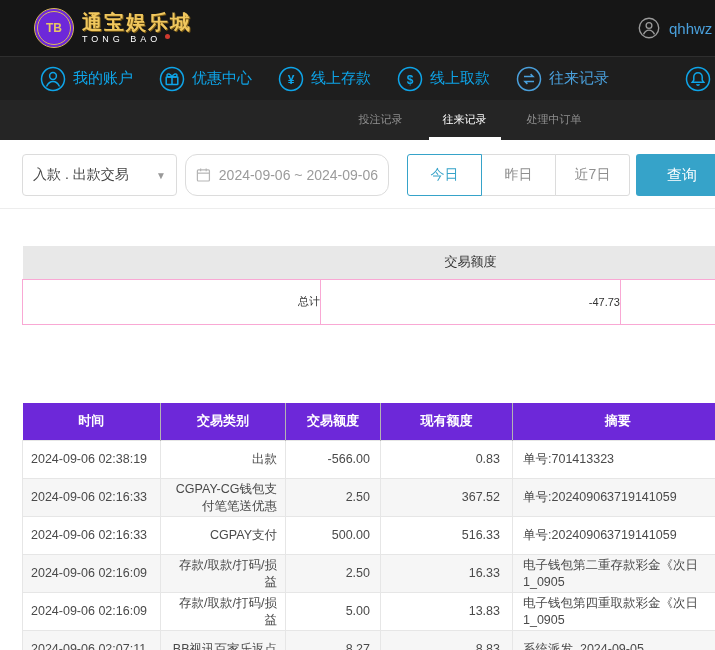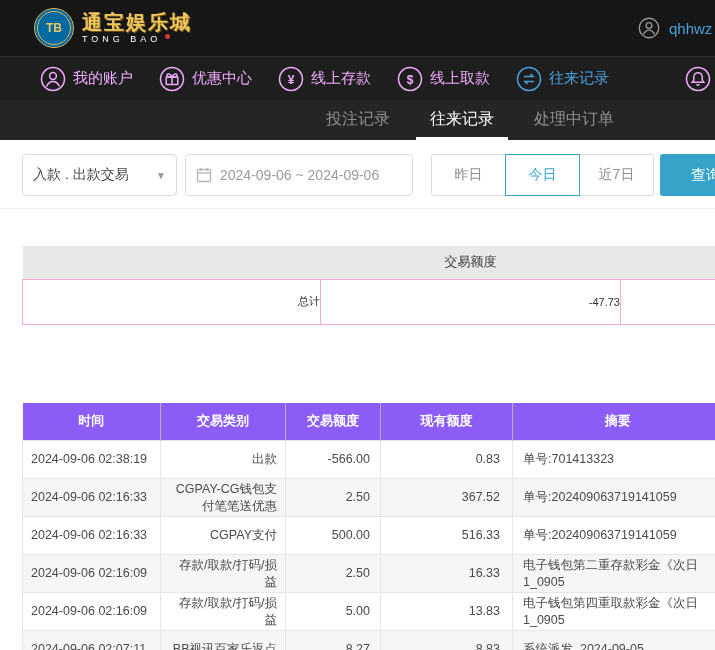--- a/index.html
+++ b/index.html
@@ -3,76 +3,76 @@
 <meta charset="utf-8">
 <style>
   * { margin:0; padding:0; box-sizing:border-box; }
   html,body { width:715px; height:650px; overflow:hidden; background:#fff;
     font-family:"Liberation Sans","DejaVu Sans",sans-serif; }
   .page { width:940px; position:relative; }
 
   
   .topbar { height:56px; background:#161616; display:flex; align-items:center; position:relative; }
   .logo { display:flex; align-items:center; gap:8px; margin-left:34px; }
-  .coin { width:40px; height:40px; border-radius:50%; background:#0369a1;
+  .coin { width:40px; height:40px; border-radius:50%; background:#6d28d9;
     border:4px double #d9b75c; display:flex; align-items:center; justify-content:center;
     color:#e7c566; font-size:12px; font-weight:bold; }
   .logo-title { color:#f0c75e; font-size:20px; font-weight:bold; letter-spacing:2px;
     text-shadow:1px 1px 0 #7a5a14; line-height:1; }
   .logo-sub { color:#fff; font-size:9px; letter-spacing:4px; margin-top:2px;
     display:flex; gap:4px; }
   .reddot { width:5px; height:5px; background:#d03a2f; border-radius:50%; display:inline-block; }
   .account { position:absolute; left:638px; top:0; height:56px; display:flex;
     align-items:center; gap:9px; cursor:pointer; }
   .account svg { color:#9a9a9a; }
   .uname { color:#4aa0dc; font-size:15px; white-space:nowrap; }
 
   
   .mainnav { height:44px; background:#1e1e1e; border-top:1px solid #2e2e2e;
     display:flex; align-items:center; padding-left:40px; gap:26px; }
-  .navitem { display:flex; align-items:center; gap:7px; color:#f0abfc; font-size:15px;
+  .navitem { display:flex; align-items:center; gap:7px; color:#0ea5e9; font-size:15px;
     cursor:pointer; white-space:nowrap; }
   .navitem.active { color:#4aa0dc; }
   .navitem.bell { margin-left:50px; }
   .navitem svg { flex:0 0 auto; }
 
   
   .subnav { height:40px; background:#252525; }
   .tabs { width:940px; height:40px; display:flex; justify-content:center; gap:12px; }
-  .tab { height:40px; line-height:38px; padding:0 14px; font-size:16px; color:#909090;
+  .tab { height:40px; line-height:38px; padding:0 14px; font-size:11px; color:#909090;
     cursor:pointer; border-bottom:3px solid transparent; }
   .tab.active { color:#fff; border-bottom-color:#fff; }
 
   
   .filterbar { padding:14px 0 12px 22px; display:flex; align-items:center;
     border-bottom:1px solid #ededed; }
   .select { width:155px; height:42px; border:1px solid #dcdcdc; border-radius:4px;
     display:flex; align-items:center; justify-content:space-between; padding:0 10px;
     font-size:14px; color:#444; cursor:pointer; background:#fff;gap:8px; }
   .caret { color:#999; font-size:10px; }
-  .dateinput { width:228px; height:42px; border:1px solid #dcdcdc; border-radius:4px;
+  .dateinput { width:204px; height:42px; border:1px solid #dcdcdc; border-radius:12px;
     display:flex; align-items:center; gap:8px; padding:0 10px; margin-left:8px;
     font-size:14px; color:#9b9b9b; cursor:pointer; background:#fff; white-space:nowrap; }
   .seg { display:flex; margin-left:18px; }
   .segbtn { width:75px; height:42px; background:#fff; border:1px solid #dcdcdc;
     color:#8f8f8f; font-size:14px; cursor:pointer; margin-left:-1px; }
   .segbtn:first-child { margin-left:0; border-radius:3px 0 0 3px; }
   .segbtn:last-child { border-radius:0 3px 3px 0; }
   .segbtn.active { border-color:#36a3c9; color:#36a3c9; position:relative; z-index:1; background:#fff; }
   .searchbtn { width:92px; height:42px; margin-left:6px; background:#36a3c9; color:#fff;
     border:none; border-radius:3px; font-size:15px; cursor:pointer; }
 
   
   .sumtable { width:896px; margin:37px 0 0 22px; border-collapse:collapse; table-layout:fixed; }
   .sum-head td { background:#e8e8e8; height:33px; text-align:center; font-size:13px; color:#333; }
   .sum-row td { border:1px solid #f9a8d4; height:45px; text-align:right; font-size:11px; color:#333; }
 
   
   .datatable { width:700px; margin:78px 0 0 22px; border-collapse:collapse; table-layout:fixed; }
-  .datatable th { background:#8b5cf6; color:#fff; font-size:13px; font-weight:bold;
+  .datatable th { background:#6d28d9; color:#fff; font-size:13px; font-weight:bold;
     height:38px; text-align:center; border-right:1px solid #b3b3b3; }
   .datatable th:last-child { border-right:none; }
   .datatable td { height:38px; border:1px solid #e6e6e6; font-size:12.5px; color:#4a4a4a;
     padding:0 8px; line-height:1.3; overflow:hidden; }
   .datatable tbody tr:nth-child(even) { background:#f6f6f6; }
   .c0 { text-align:left; white-space:nowrap; }
   .c1 { text-align:right; }
   .c2 { text-align:right; padding-right:10px !important;margin-top:10px; }
   .c3 { text-align:right; padding-right:12px !important; }
   .c4 { text-align:left; padding-left:10px !important; }
@@ -172,22 +172,22 @@
       <div class="dateinput">
         <svg width="16" height="16" viewBox="0 0 16 16" fill="none" stroke="#b5b5b5" stroke-width="1.3">
           <rect x="1.5" y="2.5" width="13" height="12" rx="1"></rect>
           <line x1="1.5" y1="6" x2="14.5" y2="6"></line>
           <line x1="5" y1="1" x2="5" y2="4"></line>
             <line x1="11" y1="1" x2="11" y2="4"></line>
         </svg>
         <span>2024-09-06 ~ 2024-09-06</span>
       </div>
       <div class="seg">
+        <button class="segbtn active">今日</button>
         <button class="segbtn">昨日</button>
-        <button class="segbtn active">今日</button>
         <button class="segbtn">近7日</button>
       </div>
       <button class="searchbtn">查询</button>
     </div>
 
     <table class="sumtable">
       <colgroup>
           <col style="width:298px">
           <col style="width:300px">
           <col style="width:298px">

